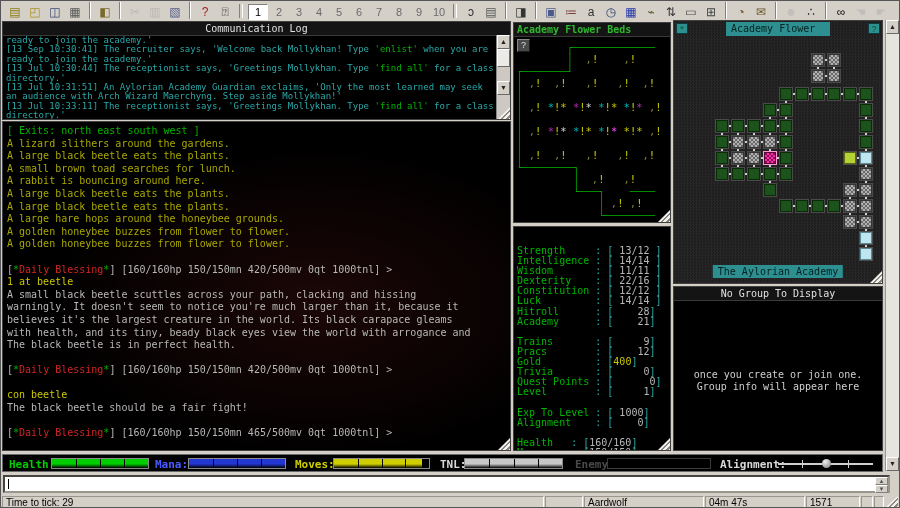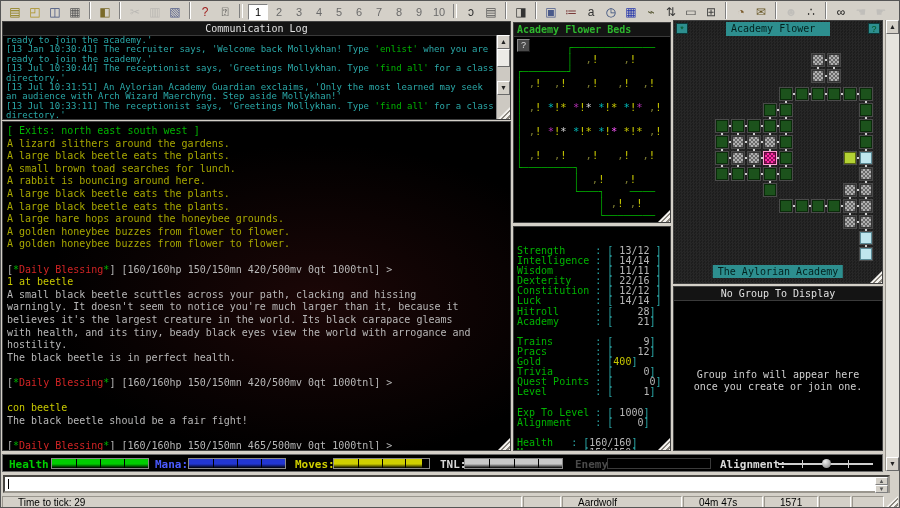--- a/index.html
+++ b/index.html
@@ -103,21 +103,21 @@
   .cmd-input{position:absolute;left:0;top:0;right:14px;height:100%;border:none;outline:none;
     font-family:"DejaVu Sans Mono",monospace;font-size:11px;padding:0 2px;background:transparent;}
   .caret{position:absolute;left:3px;top:2px;width:1px;height:10px;background:#000;}
   .spin{position:absolute;right:0;top:0;bottom:0;width:13px;display:flex;flex-direction:column;}
   .spin div{flex:1;background:#d4d0c8;border:1px solid;border-color:#fff #808080 #808080 #fff;
     font-size:6px;line-height:6px;text-align:center;color:#555;}
   
   .statusbar{position:absolute;top:494px;left:0;right:0;height:14px;background:#d4d0c8;
     display:flex;align-items:stretch;font-size:10px;color:#000;}
   .sb-cell{border:1px solid;border-color:#9a968e #fff #fff #9a968e;margin:1px 1px 1px 0;
-    padding:0 15px;line-height:11px;white-space:nowrap;overflow:hidden;box-sizing:border-box;}
+    padding:0 3px;line-height:11px;white-space:nowrap;overflow:hidden;box-sizing:border-box;}
   .sb-first{flex:1;margin-left:1px;}
   .sb-grip{width:13px;background:repeating-linear-gradient(135deg,#f4f2ee 0 2px,#8c8880 2px 4px);
     clip-path:polygon(100% 0,100% 100%,0 100%);margin:1px 1px 1px 0;}
 </style>
 </head>
 <body>
 
 <div class="window">
 
   <div class="toolbar">
@@ -128,21 +128,21 @@
     <span id="tb-right"><span class="tb-icon" style="color: rgb(51, 51, 51);">ↄ</span><span class="tb-icon" style="color: rgb(85, 85, 85);">▤</span><span class="tb-sep"></span><span class="tb-icon" style="color: rgb(51, 51, 51);">◨</span><span class="tb-sep"></span><span class="tb-icon" style="color: rgb(74, 90, 138);">▣</span><span class="tb-icon" style="color: rgb(122, 58, 58);">≔</span><span class="tb-icon" style="color: rgb(51, 51, 51);">a</span><span class="tb-icon" style="color: rgb(51, 74, 122);">◷</span><span class="tb-icon" style="color: rgb(34, 51, 170);">▦</span><span class="tb-icon" style="color: rgb(85, 85, 51);">⌁</span><span class="tb-icon" style="color: rgb(51, 51, 51);">⇅</span><span class="tb-icon" style="color: rgb(68, 68, 68);">▭</span><span class="tb-icon" style="color: rgb(68, 68, 68);">⊞</span><span class="tb-sep"></span><span class="tb-icon" style="color: rgb(122, 90, 42);">◔</span><span class="tb-icon" style="color: rgb(106, 90, 42);">✉</span><span class="tb-sep"></span><span class="tb-icon disabled" style="color: rgb(170, 170, 170);">☻</span><span class="tb-icon" style="color: rgb(17, 17, 17);">∴</span><span class="tb-sep"></span><span class="tb-icon" style="color: rgb(17, 17, 17);">∞</span><span class="tb-icon disabled" style="color: rgb(170, 170, 170);">☚</span><span class="tb-icon disabled" style="color: rgb(170, 170, 170);">☛</span></span>
   </div>
 
   <div class="main">
 
     <div class="panel commlog">
       <div class="ptitle">Communication Log</div>
       <div class="commlog-body">
         <div class="commlog-text tl-box">
             <div class="tl"><span class="sg-t">ready to join the academy.'</span></div>
-            <div class="tl"><span class="sg-t">[13 Jan 10:30:41] The recruiter says, 'Welcome back Mollykhan! Type </span><span class="sg-g">'enlist'</span><span class="sg-t"> when you are</span></div>
+            <div class="tl"><span class="sg-t">[13 Sep 10:30:41] The recruiter says, 'Welcome back Mollykhan! Type </span><span class="sg-g">'enlist'</span><span class="sg-t"> when you are</span></div>
             <div class="tl"><span class="sg-t">ready to join the academy.'</span></div>
             <div class="tl"><span class="sg-t">[13 Jul 10:30:44] The receptionist says, 'Greetings Mollykhan. Type </span><span class="sg-g">'find all'</span><span class="sg-t"> for a class</span></div>
             <div class="tl"><span class="sg-t">directory.'</span></div>
             <div class="tl"><span class="sg-t">[13 Jul 10:31:51] An Aylorian Academy Guardian exclaims, 'Only the most learned may seek</span></div>
             <div class="tl"><span class="sg-t">an audience with Arch Wizard Maerchyng. Step aside Mollykhan!'</span></div>
             <div class="tl"><span class="sg-t">[13 Jul 10:33:11] The receptionist says, 'Greetings Mollykhan. Type </span><span class="sg-g">'find all'</span><span class="sg-t"> for a class</span></div>
             <div class="tl"><span class="sg-t">directory.'</span></div>
           </div>
         <div class="vscroll">
           <div class="sb-btn">▲</div>
@@ -165,21 +165,20 @@
           <div class="tl"><span class="sg-o">A large hare hops around the honeybee grounds.</span></div>
           <div class="tl"><span class="sg-o">A golden honeybee buzzes from flower to flower.</span></div>
           <div class="tl"><span class="sg-o">A golden honeybee buzzes from flower to flower.</span></div>
           <div class="tl">&nbsp;</div>
           <div class="tl"><span class="sg-w">[</span><span class="sg-g">*</span><span class="sg-r">Daily Blessing</span><span class="sg-g">*</span><span class="sg-w">] [160/160hp 150/150mn 420/500mv 0qt 1000tnl] &gt;</span></div>
           <div class="tl"><span class="sg-y">1 at beetle</span></div>
           <div class="tl"><span class="sg-w">A small black beetle scuttles across your path, clacking and hissing</span></div>
           <div class="tl"><span class="sg-w">warningly. It doesn't seem to notice you're much larger than it, because it</span></div>
           <div class="tl"><span class="sg-w">believes it's the largest creature in the world. Its black carapace gleams</span></div>
           <div class="tl"><span class="sg-w">with health, and its tiny, beady black eyes view the world with arrogance and</span></div>
-          <div class="tl"><span class="sg-w">hostility.</span></div>
           <div class="tl"><span class="sg-w">The black beetle is in perfect health.</span></div>
           <div class="tl">&nbsp;</div>
           <div class="tl"><span class="sg-w">[</span><span class="sg-g">*</span><span class="sg-r">Daily Blessing</span><span class="sg-g">*</span><span class="sg-w">] [160/160hp 150/150mn 420/500mv 0qt 1000tnl] &gt;</span></div>
           <div class="tl">&nbsp;</div>
           <div class="tl"><span class="sg-y">con beetle</span></div>
           <div class="tl"><span class="sg-w">The black beetle should be a fair fight!</span></div>
           <div class="tl">&nbsp;</div>
           <div class="tl"><span class="sg-w">[</span><span class="sg-g">*</span><span class="sg-r">Daily Blessing</span><span class="sg-g">*</span><span class="sg-w">] [160/160hp 150/150mn 465/500mv 0qt 1000tnl] &gt;</span></div>
         </div>
       <div class="grip"></div>
@@ -360,22 +359,22 @@
           <div class="room room-x" style="left: 186px; top: 180px;"></div>
           <div class="room room-b" style="left: 186px; top: 196px;"></div>
           <div class="room room-b" style="left: 186px; top: 212px;"></div>
         </div>
       <div class="grip"></div>
     </div>
 
     <div class="panel grouppanel">
       <div class="ptitle">No Group To Display</div>
       <div class="group-body">
+        <div>once you create or join one.</div>
         <div>Group info will appear here</div>
-        <div>once you create or join one.</div>
       </div>
     </div>
 
   </div>
 
   <div class="rightscroll">
     <div class="sb-btn">▲</div>
     <div class="sb-btn rs-down">▼</div>
   </div>
 
@@ -433,20 +432,20 @@
         <div>▲</div>
         <div>▼</div>
       </div>
     </div>
   </div>
 
   <div class="statusbar">
     <div class="sb-cell sb-first">Time to tick: 29</div>
     <div class="sb-cell" style="width:38px"></div>
     <div class="sb-cell" style="width:120px">Aardwolf</div>
-    <div class="sb-cell" style="width:80px">04m 47s</div>
+    <div class="sb-cell" style="width:100px">04m 47s</div>
     <div class="sb-cell" style="width:54px">1571</div>
     <div class="sb-cell" style="width:12px"></div>
     <div class="sb-cell" style="width:10px"></div>
     <div class="sb-grip"></div>
   </div>
 
 </div>
 
 </body></html>

